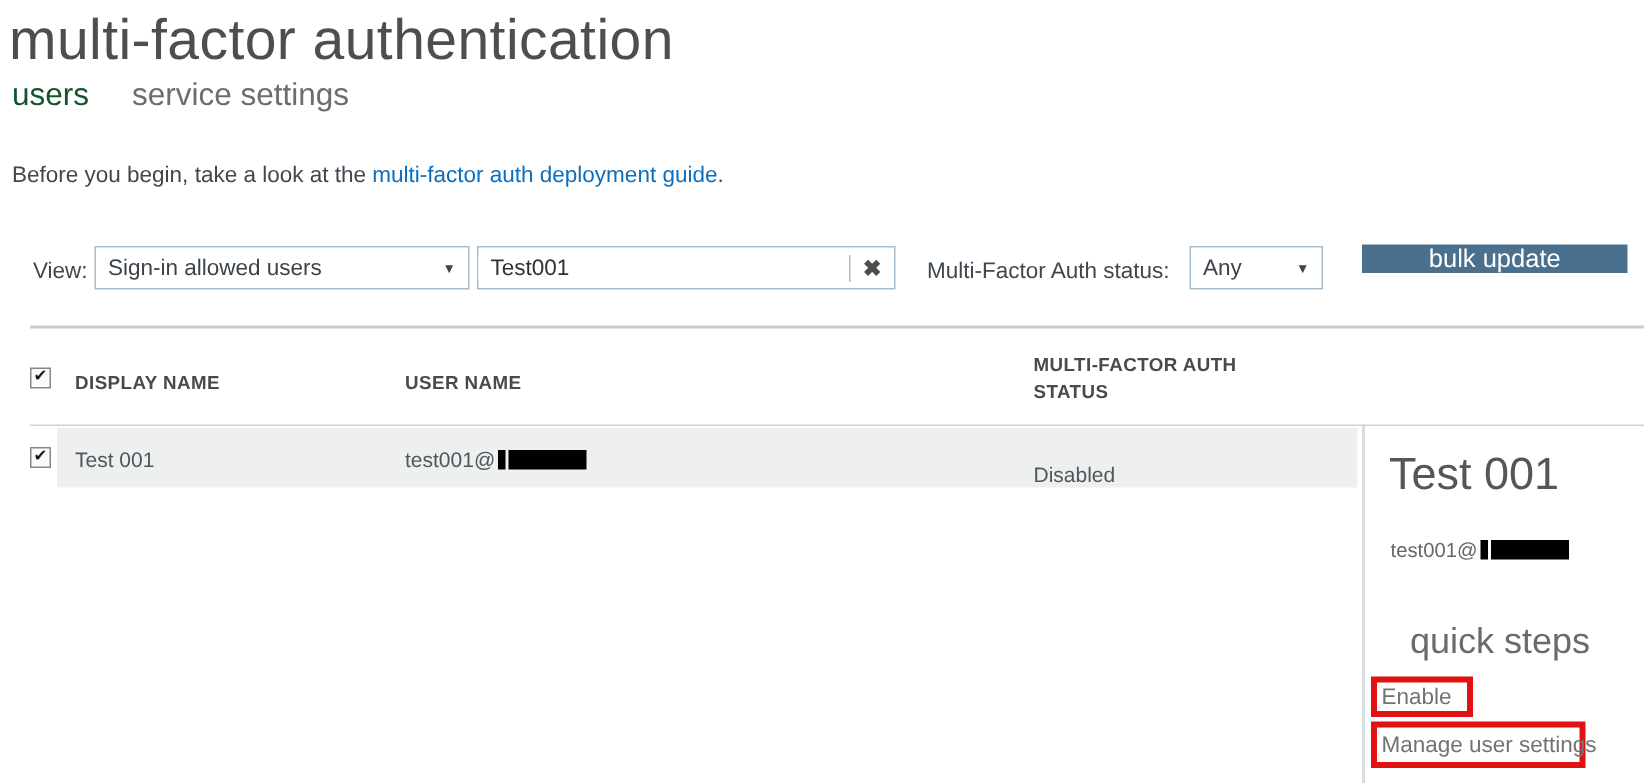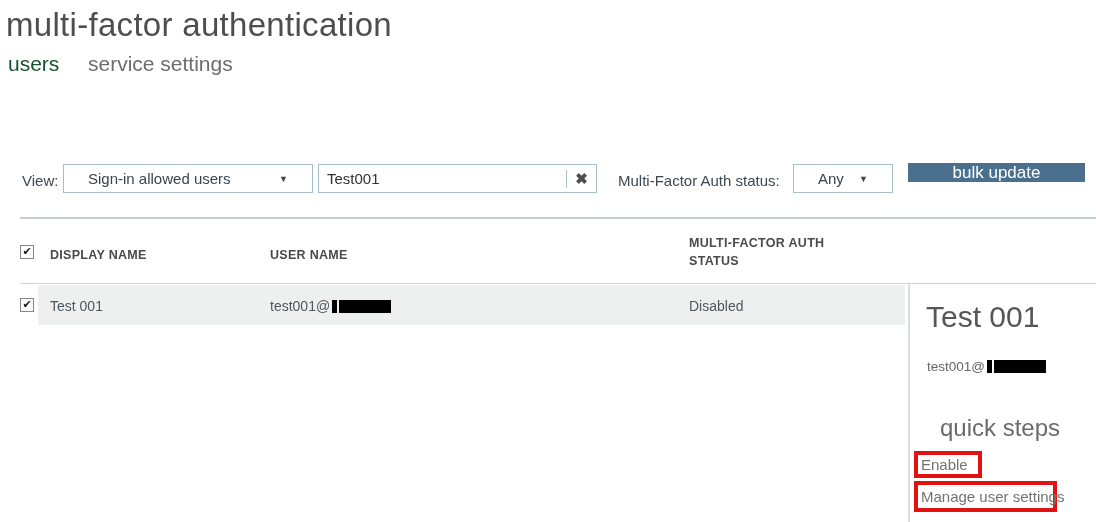--- a/index.html
+++ b/index.html
@@ -3,34 +3,34 @@
 <meta charset="utf-8">
 <style>
   * { margin:0; padding:0; box-sizing:border-box; }
   html,body { background:#fff; }
   body { font-family:"Liberation Sans", sans-serif; }
   #canvas { position:relative; width:1096px; height:522px; background:#fff; overflow:hidden; }
 
   .abs { position:absolute; }
 
   
-  .page-title { left:6px; top:6px; font-size:33px; font-weight:300; color:#4e4e4e; letter-spacing:0.3px; }
+  .page-title { left:6px; top:6px; font-size:38px; font-weight:300; color:#4e4e4e; letter-spacing:0.3px; }
   .tab { top:52px; font-size:21px; font-weight:300; cursor:pointer; }
   .tab.active { color:#14532d; font-weight:400; }
   .tab.inactive { color:#6d6d6d; }
 
   .intro { left:8px; top:108px; font-size:15px; color:#3f4850; }
   .intro a { color:#0d6ebd; text-decoration:none; cursor:pointer; }
 
   
   .field-label { font-size:15px; color:#3f4850; }
   .selectbox {
     border:1px solid #a7bdcc; background:#fff; height:29px;
     display:flex; align-items:center; font-size:15px; color:#3b444c;
-    padding:0 24px; cursor:pointer;
+    padding:0 8px; cursor:pointer;
   }
   .selectbox .sel-text { flex:1; white-space:nowrap; overflow:hidden; }
   .selectbox .arrow { font-size:9px; color:#444; margin-left:6px; }
 
   .searchwrap {
     left:318px; top:164px; width:279px; height:29px;
     border:1px solid #a7bdcc; background:#fff; display:flex; align-items:center;
   }
   .searchwrap input {
     flex:1; border:none; outline:none; font-family:"Liberation Sans", sans-serif;
@@ -80,56 +80,57 @@
 </style>
 </head>
 <body>
 
 <div id="canvas">
 
   <div class="abs page-title">multi-factor authentication</div>
   <div class="abs tab active" style="left:8px;">users</div>
   <div class="abs tab inactive" style="left:88px;">service settings</div>
 
+  <div class="abs intro"><span>Before you begin, take a look at the </span><a>multi-factor auth deployment guide</a><span>.</span></div>
 
   <div class="abs field-label" style="left:22px; top:172px;">View:</div>
 
   <div class="abs selectbox" style="left:63px; top:164px; width:250px;">
     <span class="sel-text">Sign-in allowed users</span>
     <span class="arrow">▼</span>
   </div>
 
   <div class="abs searchwrap">
     <input type="text" value="Test001" style="">
     <div class="clear-btn">✖</div>
   </div>
 
   <div class="abs field-label" style="left:618px; top:172px;">Multi-Factor Auth status:</div>
 
-  <div class="abs selectbox" style="left:793px; top:164px; width:100px;">
+  <div class="abs selectbox" style="left:793px; top:164px; width:89px;">
     <span class="sel-text">Any</span>
     <span class="arrow">▼</span>
   </div>
 
   <button class="abs bulk-btn">bulk update</button>
 
   <div class="abs hline-top"></div>
 
   <span class="abs checkbox" style="left:20px; top:245px;"></span>
   <div class="abs col-head" style="left:50px; top:246px;">DISPLAY NAME</div>
   <div class="abs col-head" style="left:270px; top:246px;">USER NAME</div>
   <div class="abs col-head" style="left:689px; top:234px; width:165px;">MULTI-FACTOR AUTH STATUS</div>
 
   <div class="abs hline-mid"></div>
 
   <div class="abs data-row"></div>
   <span class="abs checkbox" style="left:20px; top:298px;"></span>
   <div class="abs cell" style="left:50px;">Test 001</div>
   <div class="abs cell" style="left:270px;"><span>test001@</span><span class="redact small"></span><span class="redact big"></span></div>
-  <div class="abs cell" style="left:689px;">Disabled</div>
+  <div class="abs cell" style="left:689px;margin-top:10px;">Disabled</div>
 
   <div class="abs vline"></div>
   <div class="abs panel-title">Test 001</div>
   <div class="abs panel-user"><span>test001@</span><span class="redact small"></span><span class="redact big"></span></div>
   <div class="abs quick-steps">quick steps</div>
 
   <div class="abs redbox redbox-enable">
     <a class="panel-link">Enable</a>
   </div>
   <div class="abs redbox redbox-manage">

